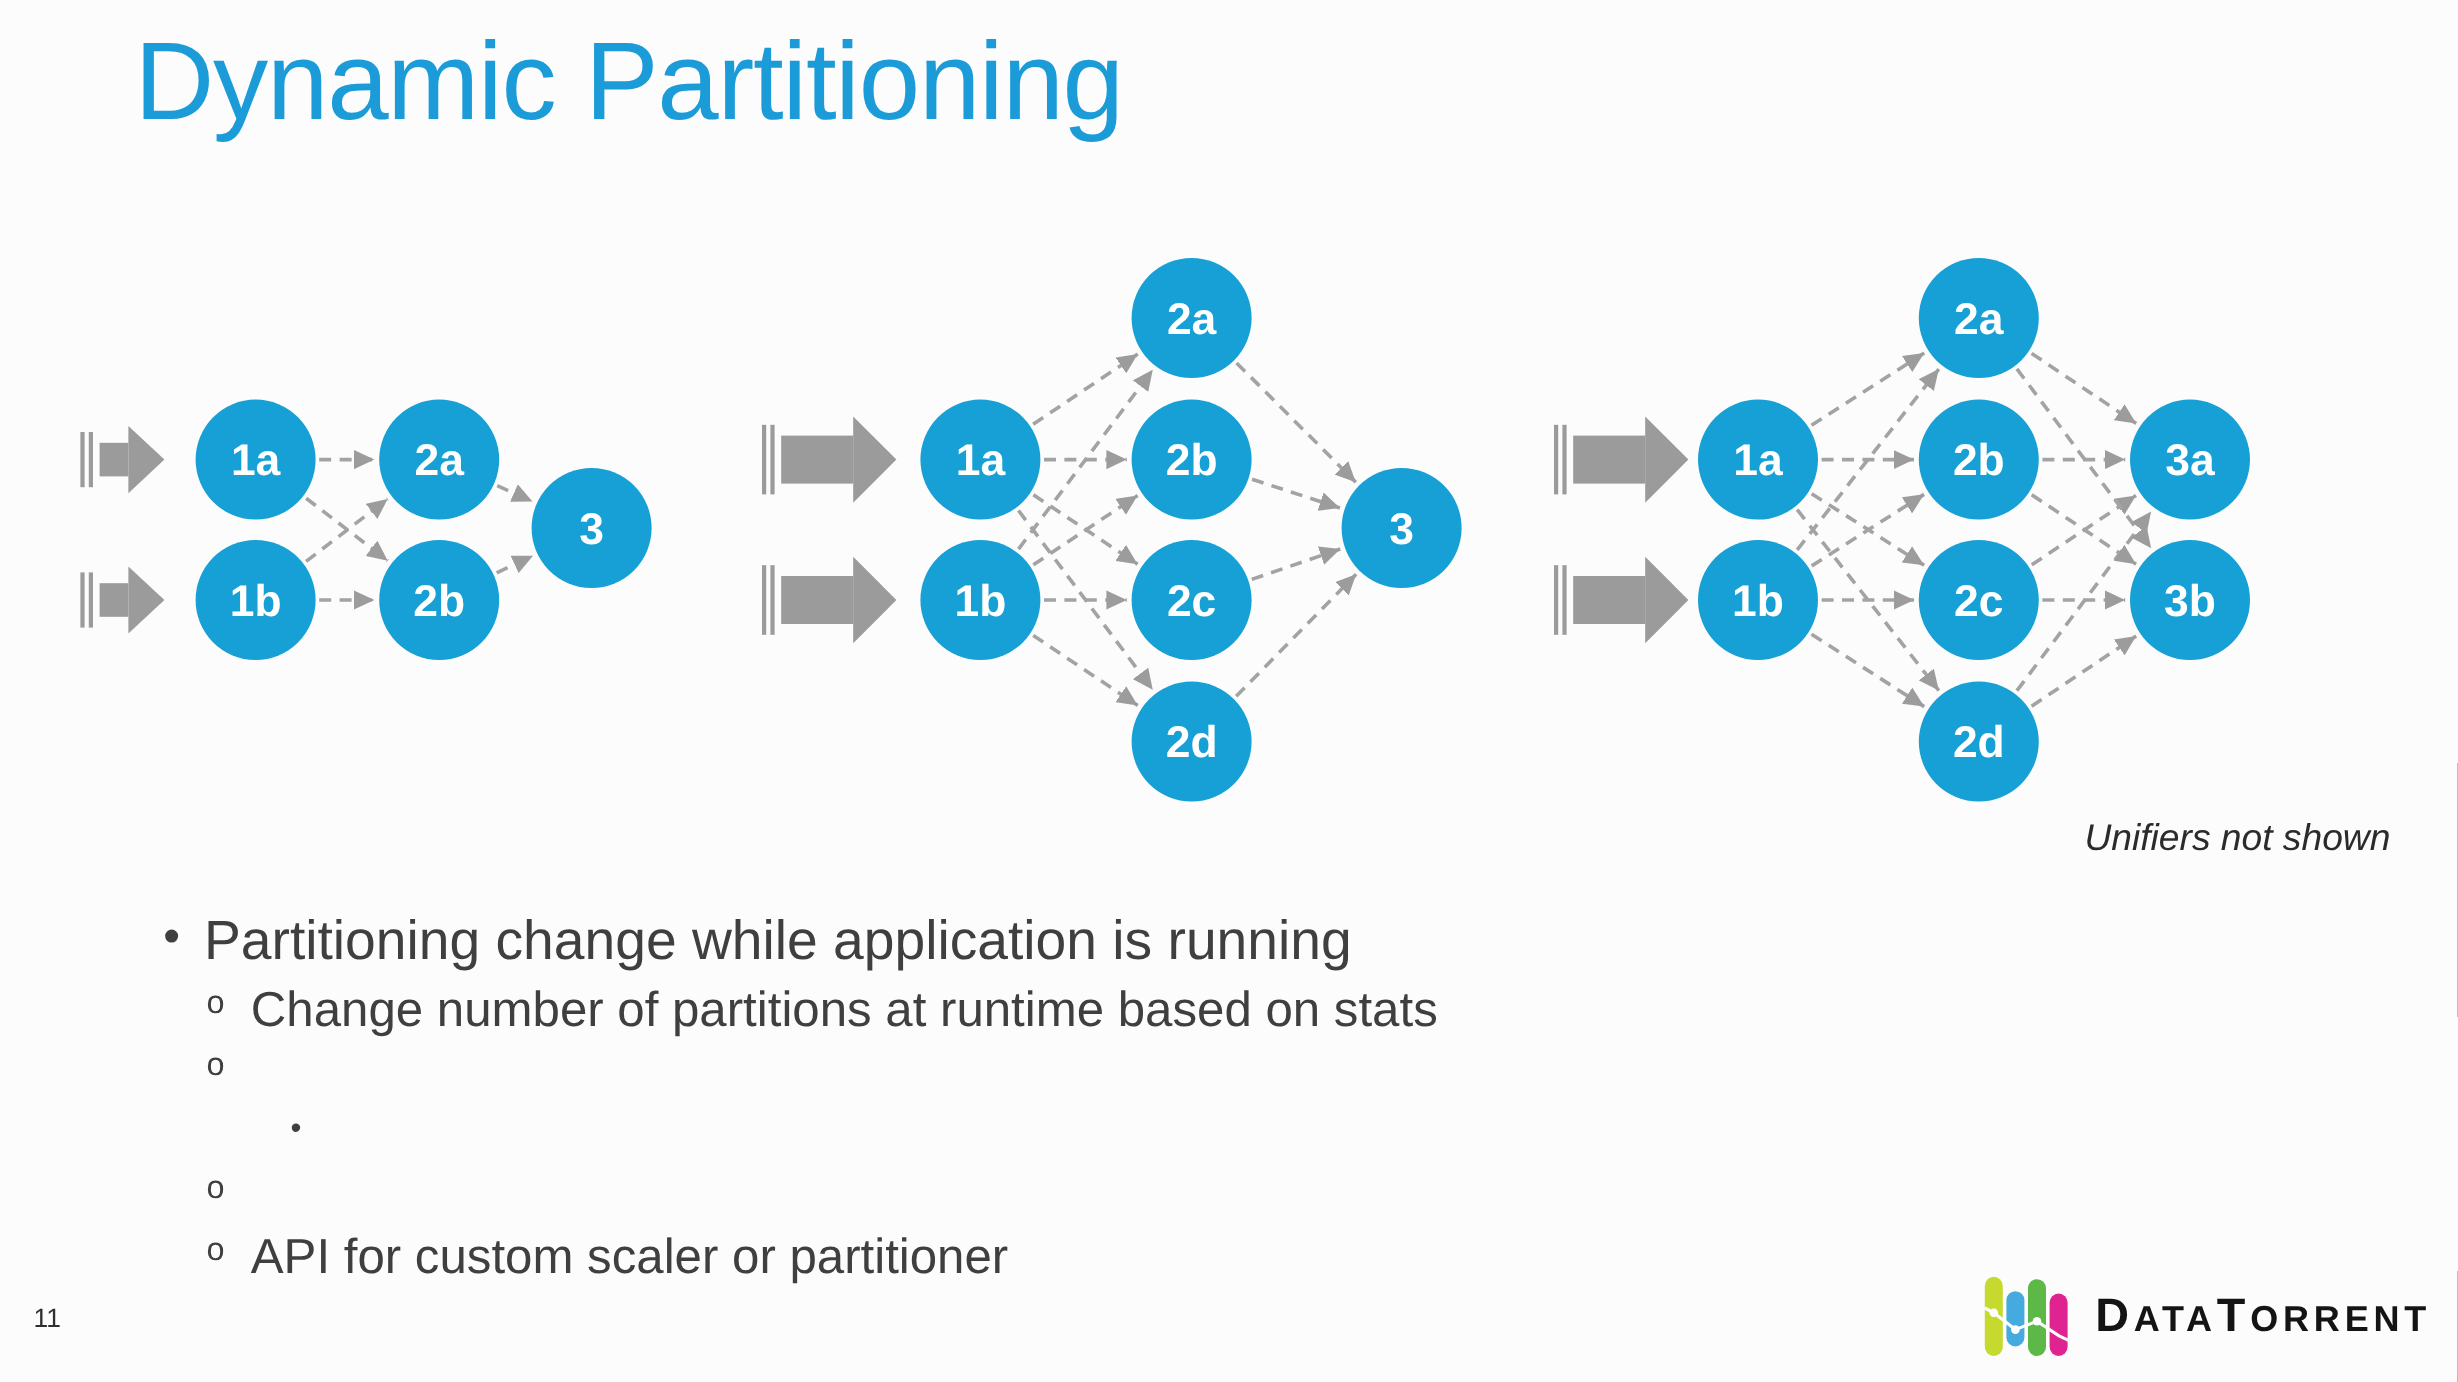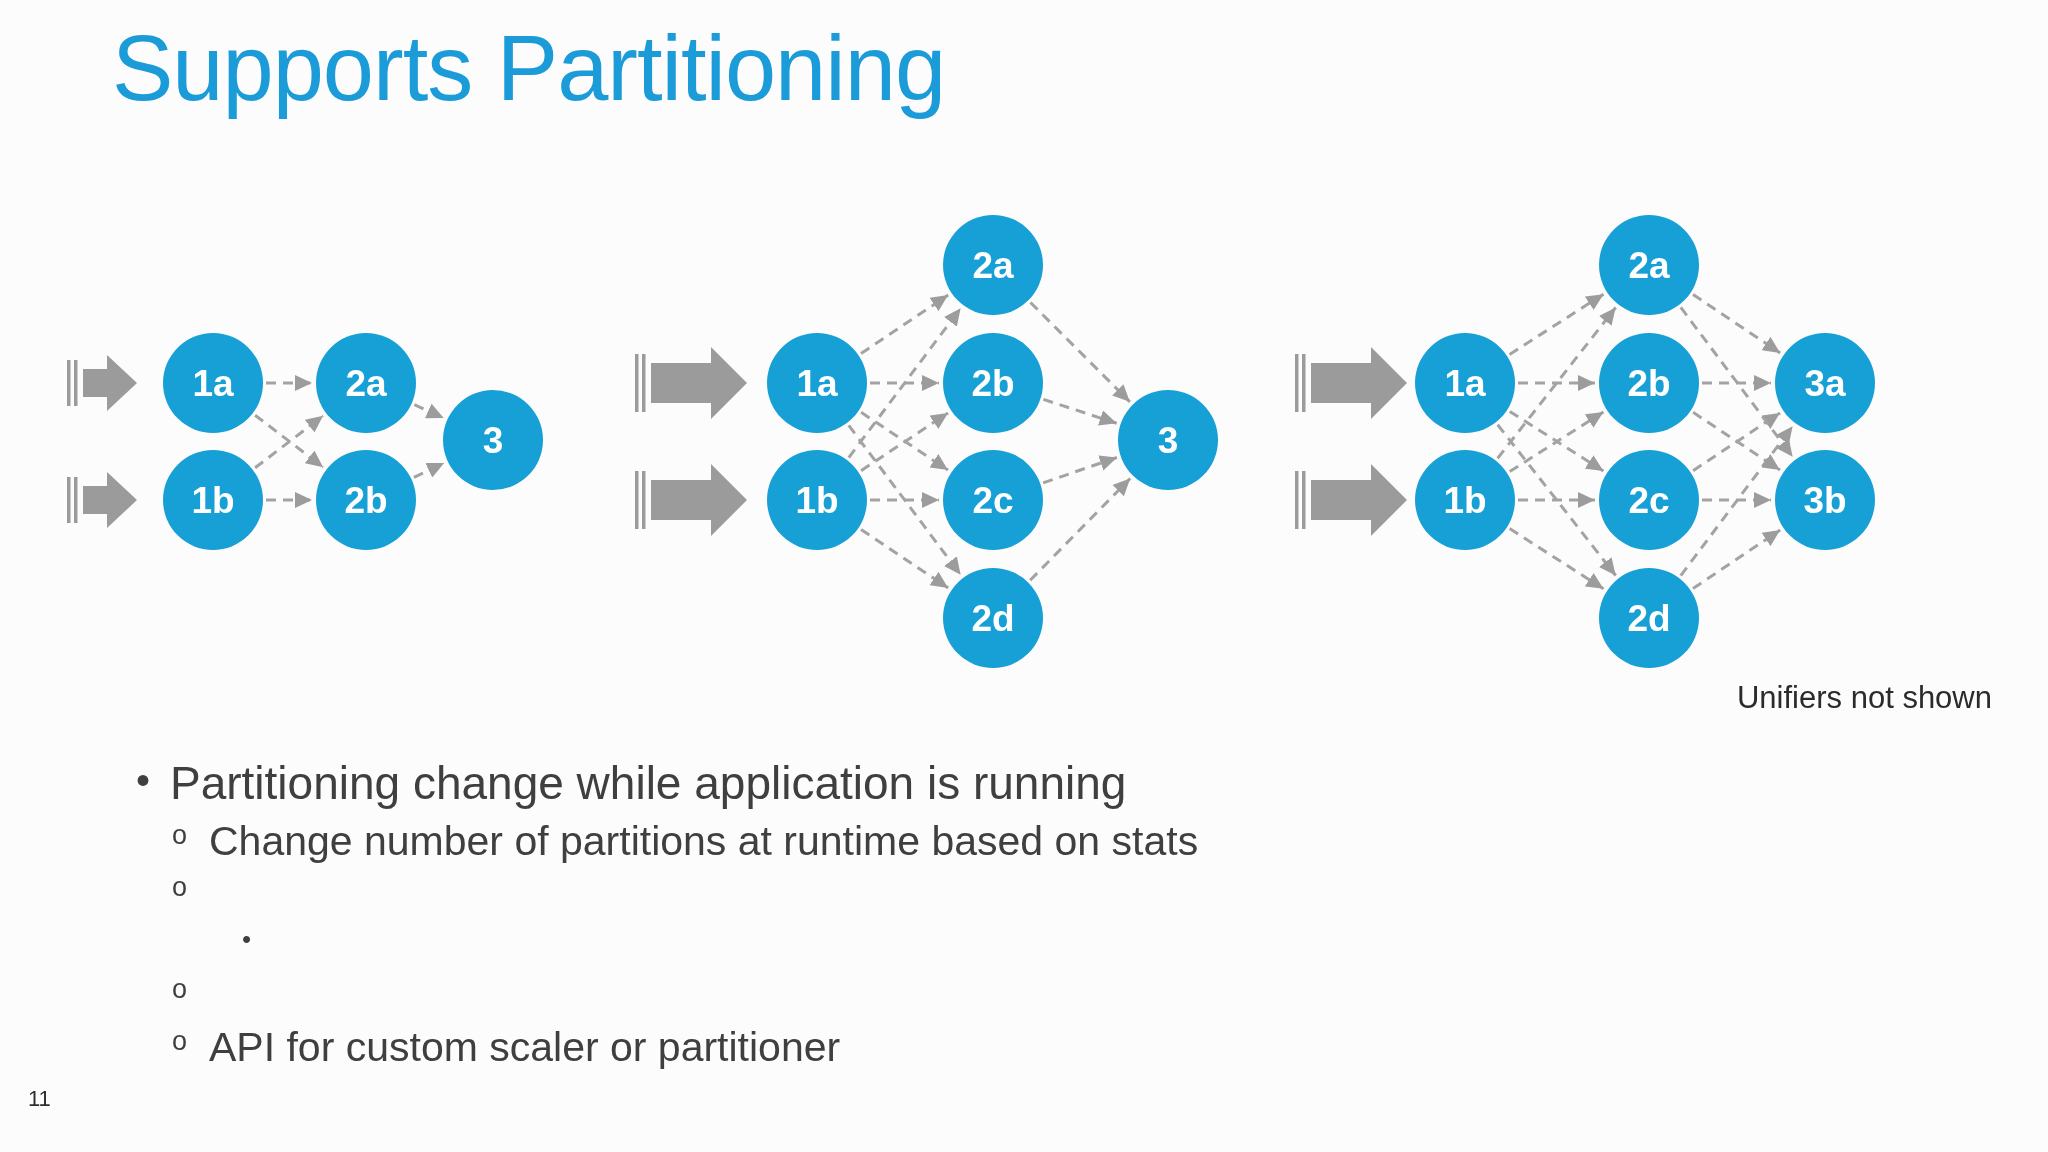--- a/index.html
+++ b/index.html
@@ -7,21 +7,21 @@
     position:relative;width:2048px;height:1152px;background:#fcfcfc;
     overflow:hidden;font-family:"Liberation Sans",sans-serif;
   }
   .page-title{
     position:absolute;left:112px;top:18px;margin:0;
     font-size:92px;font-weight:400;line-height:1.1;letter-spacing:-1px;
   }
   .apex-logo{position:absolute;left:1877px;top:13px;width:126px;height:126px;}
   .diagram-svg{position:absolute;left:0;top:0;width:2048px;height:1152px;}
   .unifiers-note{
-    position:absolute;right:56px;top:680px;font-size:31px;
+    position:absolute;right:56px;top:680px;font-size:31px;font-style:italic;
     color:#2b2b2b;
   }
   .bullets{position:absolute;left:0;top:756px;width:1700px;color:#3f3f3f;}
   .b-row{position:relative;}
   .b-row .glyph{position:absolute;}
   .l1{font-size:46px;height:62px;padding-left:170px;}
   .l1 .glyph{left:136px;font-size:40px;top:2px;}
   .l2{font-size:41px;height:52px;padding-left:209px;}
   .l2 .glyph{left:172px;font-size:27px;top:2px;}
   .l3{font-size:35px;height:50px;padding-left:273px;}
@@ -32,21 +32,21 @@
   }
   .dt-text{font-weight:bold;color:#141414;letter-spacing:4px;line-height:1;}
   .dt-text .big{font-size:39px;}
   .dt-text .small{font-size:30px;}
 </style>
 </head>
 <body>
 
 <div class="slide">
 
-  <h1 class="page-title" style="color: rgb(27, 156, 216);">Supports Partitioning</h1>
+  <h1 class="page-title" style="color: rgb(27, 156, 216);">Dynamic Partitioning</h1>
 
 
   <svg class="diagram-svg" viewBox="0 0 2048 1152">
     <defs>
       <marker id="arrw" markerUnits="userSpaceOnUse" markerWidth="20" markerHeight="16" refX="17" refY="8" orient="auto">
         <path d="M0,0 L17,8 L0,16 Z" fill="#9c9c9c"></path>
       </marker>
     </defs>
     <g id="diagrams-root">
         <g>
@@ -214,14 +214,27 @@
       <div class="b-row l1"><span class="glyph">•</span><span>Partitioning change while application is running</span></div>
       <div class="b-row l2"><span class="glyph">o</span><span>Change number of partitions at runtime based on stats</span></div>
       <div class="b-row l2"><span class="glyph">o</span></div>
       <div class="b-row l3"><span class="glyph">•</span></div>
       <div class="b-row l2"><span class="glyph">o</span></div>
       <div class="b-row l2"><span class="glyph">o</span><span>API for custom scaler or partitioner</span></div>
     </div>
 
   <div class="page-number">11</div>
 
+  <div class="dt-logo">
+    <svg width="76" height="80" viewBox="0 0 76 80">
+      <rect x="2" y="8" width="15" height="66" rx="7.5" fill="#c5d92f"></rect>
+      <rect x="20" y="20" width="15" height="46" rx="7.5" fill="#45aade"></rect>
+      <rect x="38" y="10" width="15" height="64" rx="7.5" fill="#5cb847"></rect>
+      <rect x="56" y="22" width="15" height="52" rx="7.5" fill="#df2391"></rect>
+      <polyline points="2,34 9.5,38 27.5,52 45.5,45 63.5,57 74,62" fill="none" stroke="#ffffff" stroke-width="2.6"></polyline>
+      <circle cx="9.5" cy="38" r="3.6" fill="#ffffff"></circle>
+      <circle cx="27.5" cy="52" r="3.6" fill="#ffffff"></circle>
+      <circle cx="45.5" cy="45" r="3.6" fill="#ffffff"></circle>
+    </svg>
+    <div class="dt-text"><span class="big">D</span><span class="small">ATA</span><span class="big">T</span><span class="small">ORRENT</span></div>
+  </div>
 
 </div>
 
 </body></html>

